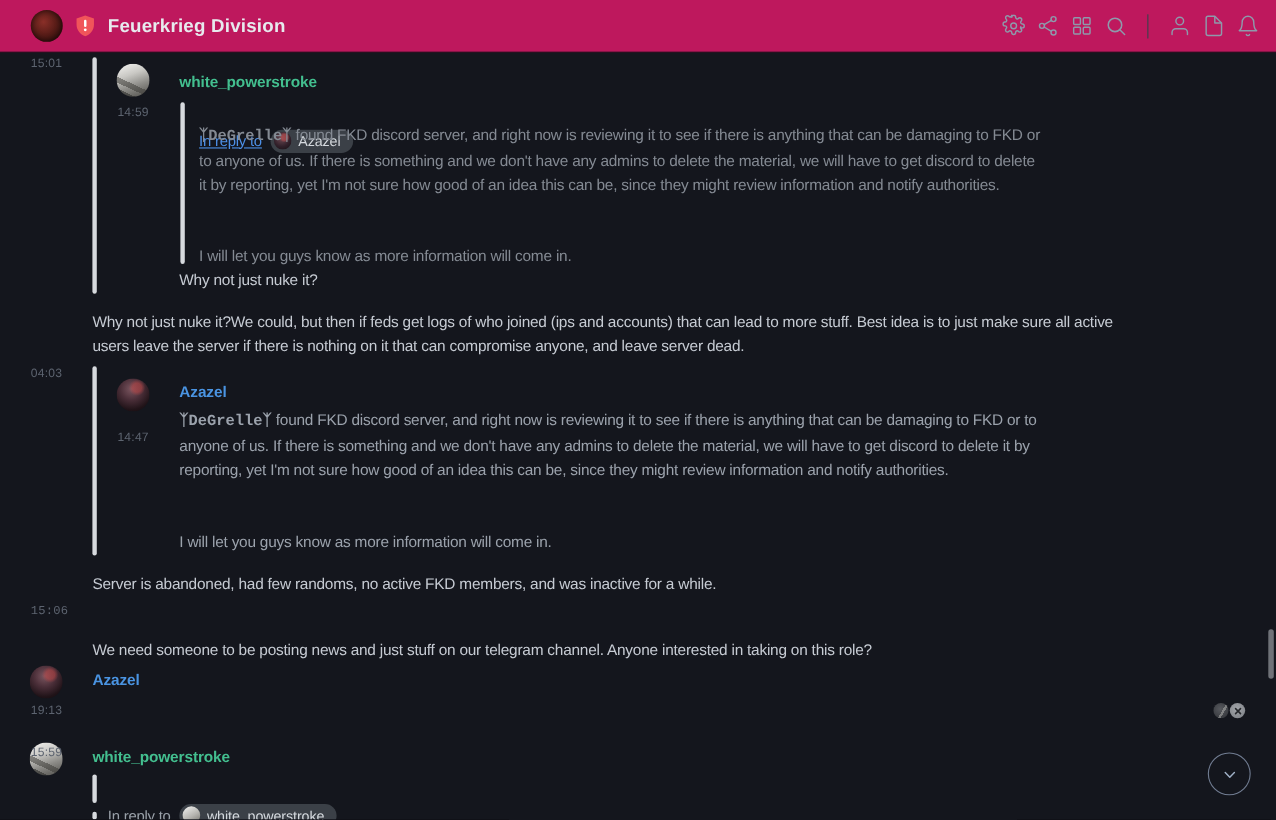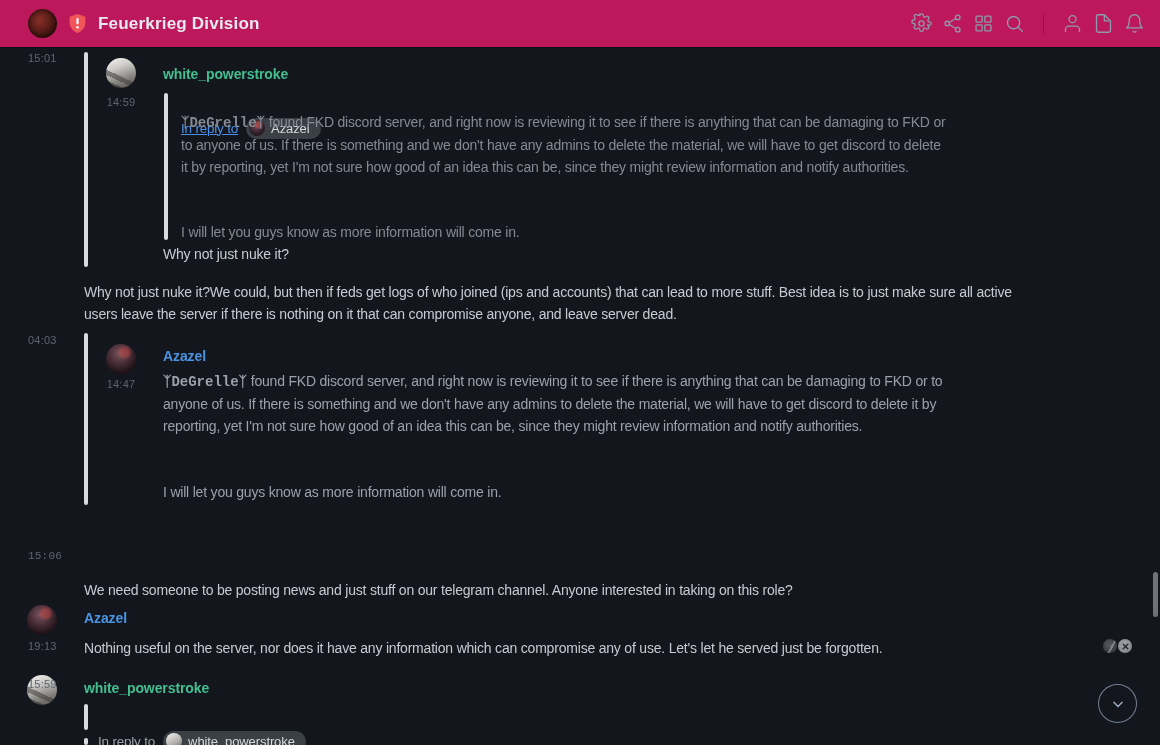--- a/index.html
+++ b/index.html
@@ -181,31 +181,31 @@
   </div>
   <div class="msg quote1" style="left:181px; top:111px; width:770px;"><span class="fraktur">ᛉDeGrelleᛉ</span><span> found FKD discord server, and right now is reviewing it to see if there is anything that can be damaging to FKD or to anyone of us. If there is something and we don't have any admins to delete the material, we will have to get discord to delete it by reporting, yet I'm not sure how good of an idea this can be, since they might review information and notify authorities.</span></div>
   <div class="msg quote1" style="left:181px; top:221px; width:770px;">I will let you guys know as more information will come in.</div>
   <div class="msg" style="left:163px; top:243px; width:770px;">Why not just nuke it?</div>
   <div class="msg" style="left:84px; top:281px; width:930px;">Why not just nuke it?We could, but then if feds get logs of who joined (ips and accounts) that can lead to more stuff. Best idea is to just make sure all active users leave the server if there is nothing on it that can compromise anyone, and leave server dead.</div>
 
   <div class="ts" style="left:28px; top:334px;">04:03</div>
   <div class="qbar" style="left:84px; top:333px; height:172px;"></div>
   <div class="avatar av-az" style="left:106px; top:344px;"></div>
   <div class="uname blue" style="left:163px; top:348px;">Azazel</div>
-  <div class="ts center" style="left:106px; top:378px;">14:47</div>
+  <div class="ts center" style="left:106px; top:392px;">14:47</div>
   <div class="msg quote2" style="left:163px; top:370px; width:790px;"><span class="fraktur">ᛉDeGrelleᛉ</span><span> found FKD discord server, and right now is reviewing it to see if there is anything that can be damaging to FKD or to anyone of us. If there is something and we don't have any admins to delete the material, we will have to get discord to delete it by reporting, yet I'm not sure how good of an idea this can be, since they might review information and notify authorities.</span></div>
   <div class="msg quote2" style="left:163px; top:481px; width:790px;">I will let you guys know as more information will come in.</div>
+  <div class="msg" style="left:84px; top:519px; width:1010px;">Server is abandoned, had few randoms, no active FKD members, and was inactive for a while.</div>
 
   <div class="ts" style="left:28px; top:550px;font-family:Liberation Mono, monospace;">15:06</div>
   <div class="msg" style="left:84px; top:579px; width:1010px;">We need someone to be posting news and just stuff on our telegram channel. Anyone interested in taking on this role?</div>
 
   <div class="avatar av-az" style="left:27px; top:605px;"></div>
   <div class="ts" style="left:28px; top:640px;">19:13</div>
   <div class="uname blue" style="left:84px; top:610px;">Azazel</div>
-  <div class="msg" style="left:84px; top:637px; width:1000px;">Nothing useful on the server, nor does it have any information which can compromise any of use. Let's let he served just be forgotten.</div>
   <div class="seen" style="left:1103px; top:639px;">
     <span class="seen-av one"></span>
     <span class="seen-av two">
       <svg width="9" height="9" viewBox="0 0 14 14" stroke="#26282c" stroke-width="2.2" stroke-linecap="round">
         <line x1="3.5" y1="3.5" x2="10.5" y2="10.5"></line>
           <line x1="10.5" y1="3.5" x2="3.5" y2="10.5"></line>
       </svg>
     </span>
   </div>
 

